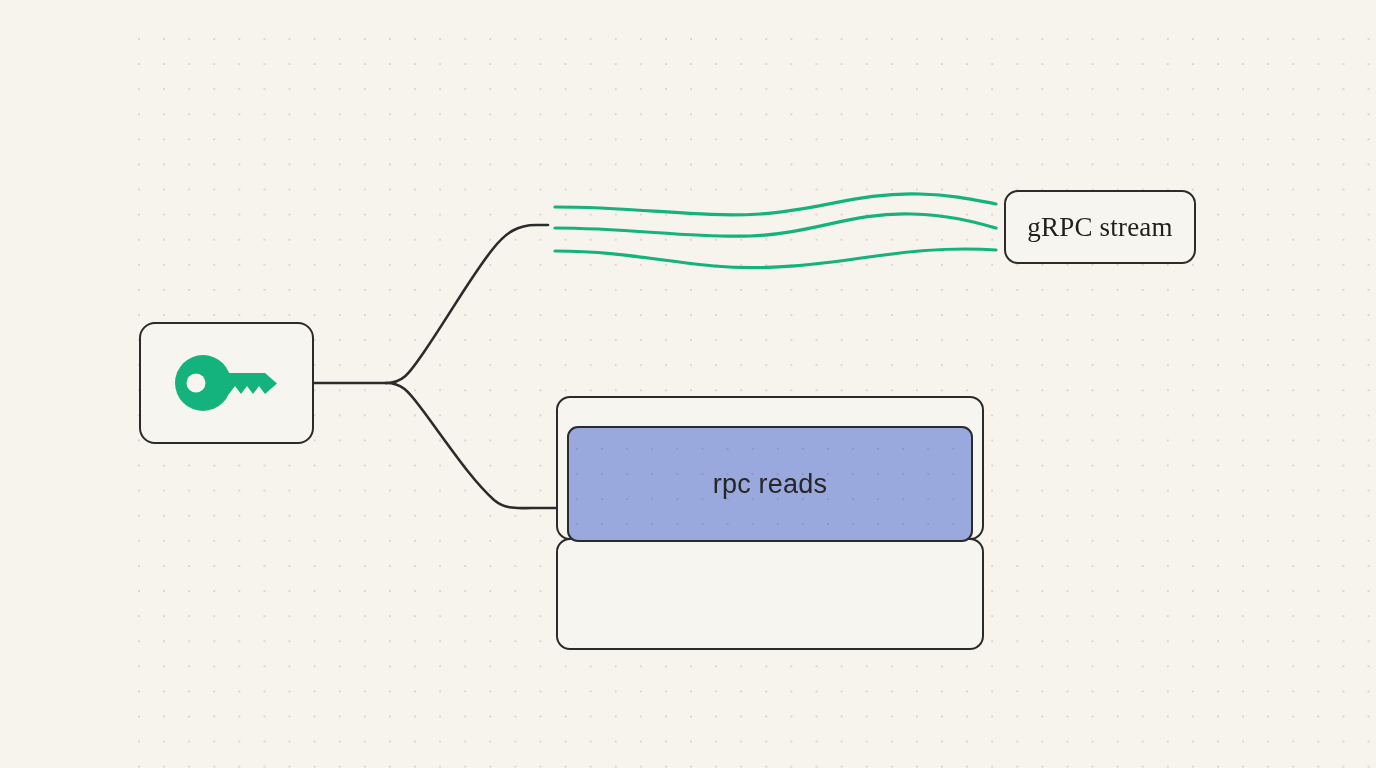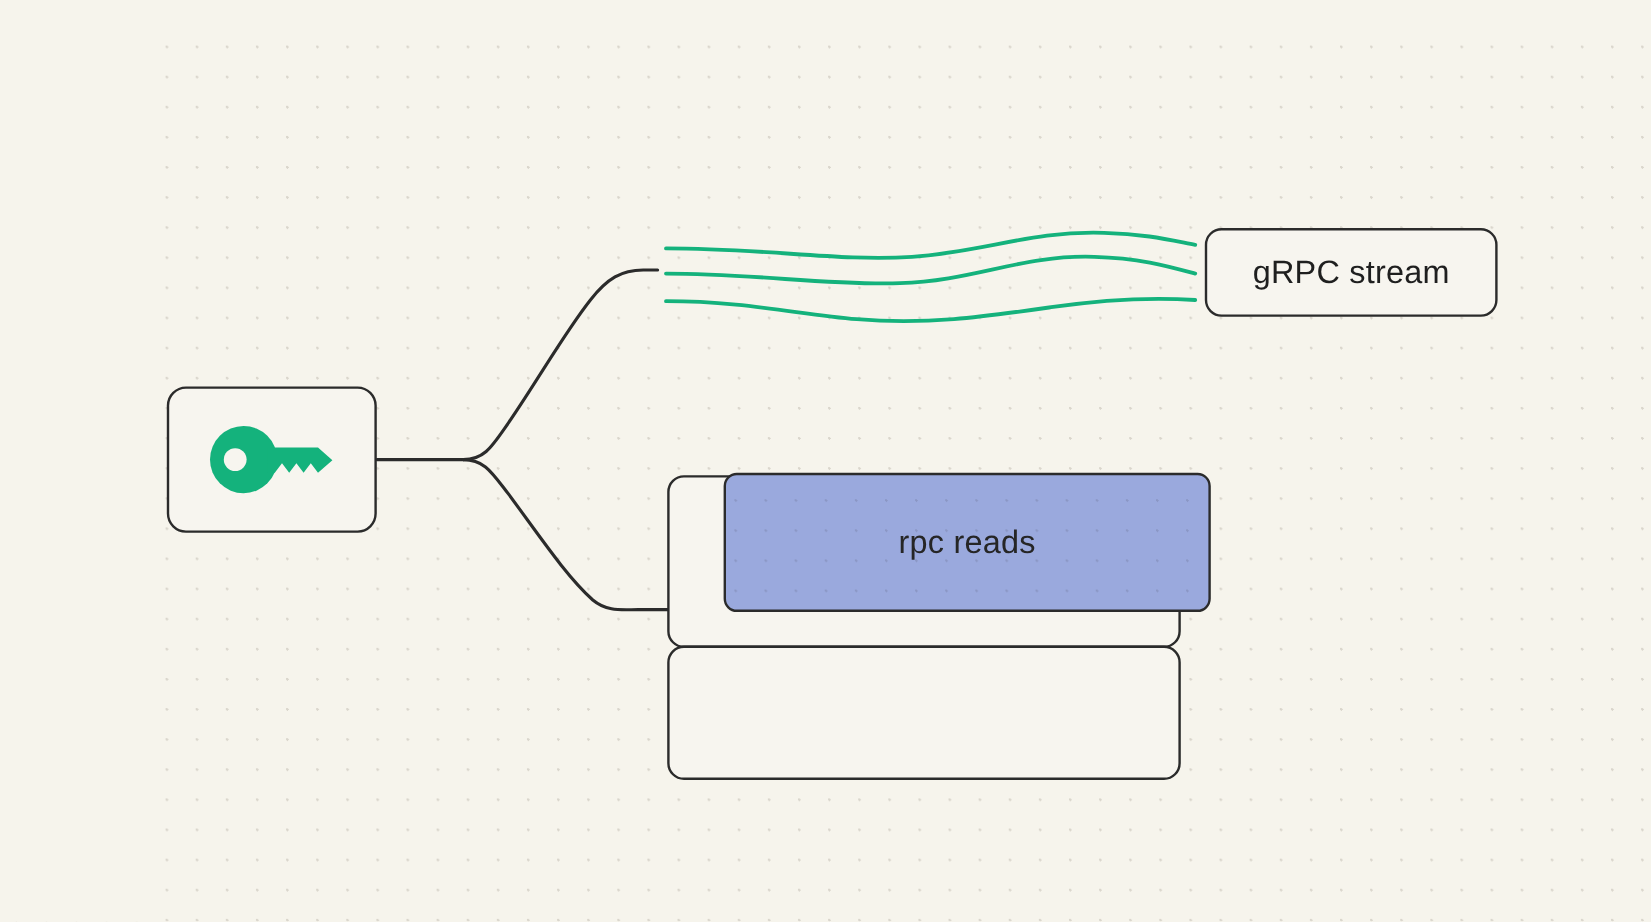--- a/index.html
+++ b/index.html
@@ -62,23 +62,24 @@
   #key-node .key-icon-wrap {
     width: 108px;
     height: 60px;
     display: block;
   }
 
   
   #grpc-node {
     left: 1004px;
     top: 190px;
-    width: 244px;
+    width: 192px;
     height: 74px;
     border-radius: 14px;
+    font-family: Liberation Serif, serif;
   }
   #grpc-node .label {
     font-size: 27px;
     color: #1f1f1f;
     letter-spacing: 0.2px;
     white-space: nowrap;
   }
 
   
   .outer-box {
@@ -108,25 +109,24 @@
     border-radius: 11px;
     display: flex;
     align-items: center;
     justify-content: center;
     background-image: radial-gradient(circle at 1px 1px, rgba(70,70,90,0.18) 1.05px, transparent 1.15px);
     background-size: 25.1px 25.1px;
     background-position: 7px 20px;
   }
   #rpc-reads {
     left: 567px;
-    top: 394px;
+    top: 426px;
     width: 406px;
     height: 116px;
     background-color: #9aa9dd;
-    margin-left: 36px;
   }
   #send-tx {
     left: 567px;
     top: 560px;
     width: 406px;
     height: 80px;
     background-color: #f5c25e;
   }
   .inner-box .label {
     font-size: 27px;

